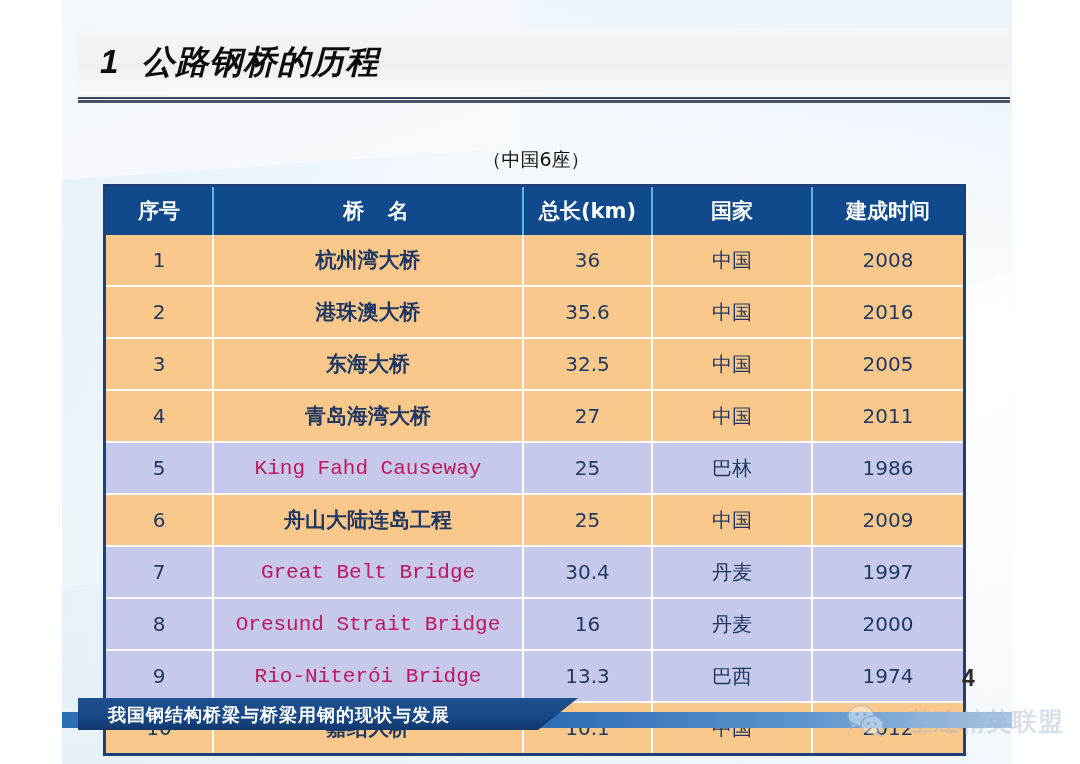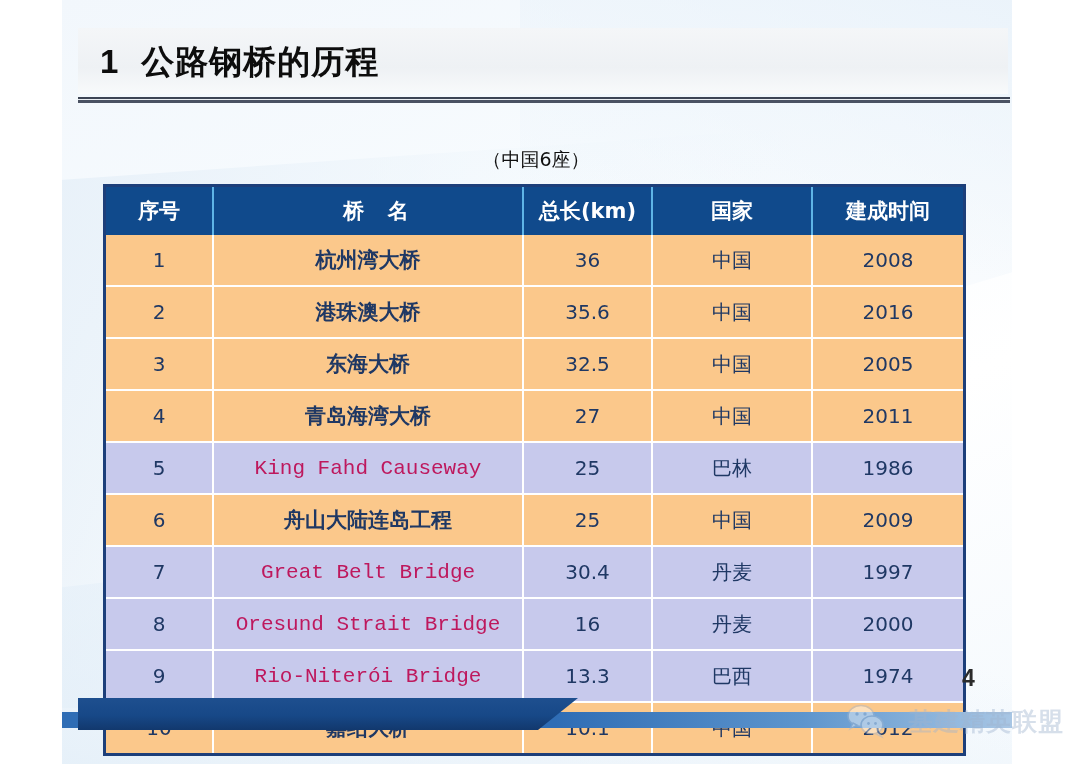--- a/index.html
+++ b/index.html
@@ -75,20 +75,21 @@
   .title-text {
     position: absolute;
     left: 100px; top: 40px;
     font-size: 33px;
     font-weight: bold;
     color: #0d0d0d;
     letter-spacing: 1px;
     white-space: nowrap;
     z-index: 22;
     font-family: "DejaVu Sans", "Liberation Sans", sans-serif;
+    font-style: italic;
   }
   .title-num {
     margin-right: 22px;
     font-family: "Liberation Sans", sans-serif;
   }
   .title-rule {
     position: absolute;
     left: 78px; top: 97px;
     width: 932px; height: 6px;
     z-index: 22;
@@ -361,20 +362,21 @@
           </tr>
         </tbody>
     </table>
   </div>
 
   <div class="page-number">4</div>
 
   <div class="footer-wrap">
     <div class="footer-lightbar"></div>
     <div class="footer-block"></div>
+    <div class="footer-text">我国钢结构桥梁与桥梁用钢的现状与发展</div>
   </div>
 
   <div class="watermark">
     <span class="wechat-icon">
       <svg viewBox="0 0 40 36" width="40" height="36" aria-hidden="true">
         <ellipse cx="15" cy="13" rx="13" ry="10.5" fill="#ffffff" stroke="#9fb4cf" stroke-width="1.6"></ellipse>
         <path d="M7 20 L4 26 L11 22 Z" fill="#ffffff" stroke="#9fb4cf" stroke-width="1.4"></path>
         <circle cx="11" cy="11" r="1.7" fill="#9fb4cf"></circle>
         <circle cx="19" cy="11" r="1.7" fill="#9fb4cf"></circle>
         <ellipse cx="26" cy="22" rx="11" ry="9" fill="#ffffff" stroke="#9fb4cf" stroke-width="1.6"></ellipse>

